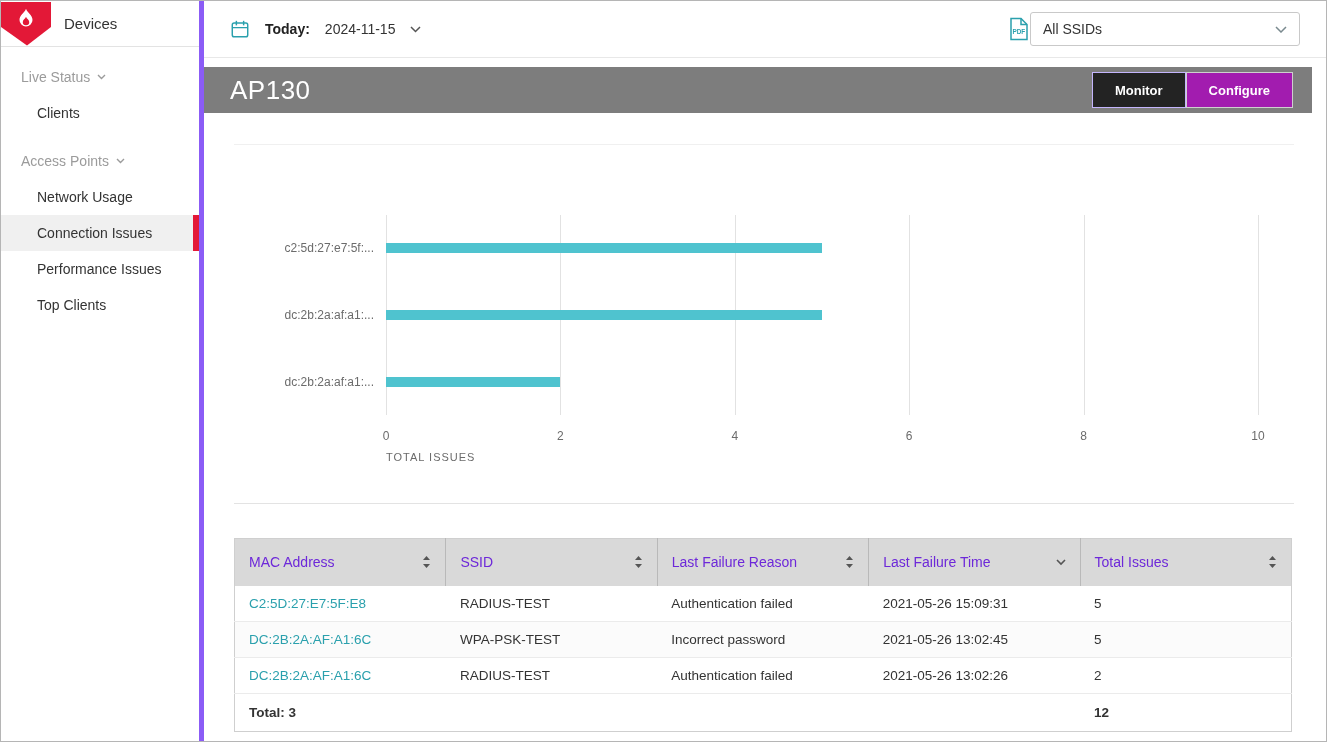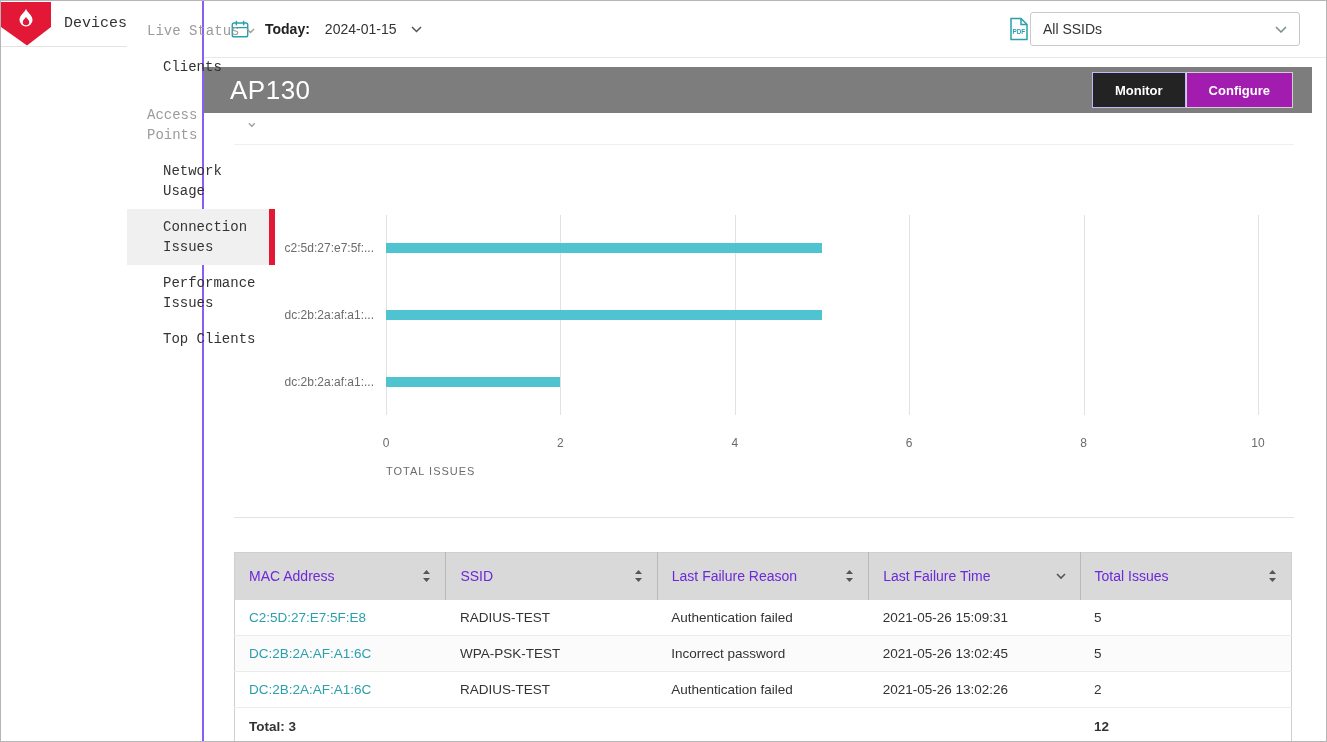--- a/index.html
+++ b/index.html
@@ -11,21 +11,21 @@
   }
   *{box-sizing:border-box;margin:0;padding:0;}
   html,body{width:1327px;height:742px;}
   body{
     font-family:"Liberation Sans","DejaVu Sans",sans-serif;
     background:#fff;color:#333;overflow:hidden;
   }
   .app{width:1327px;height:742px;display:flex;border:1px solid #b5b5b5;background:#fff;}
 
   
-  .sidebar{width:203px;min-width:203px;border-right:2px solid #8b5cf6;background:#fff;display:flex;flex-direction:row;font-family:Liberation Mono, monospace;}
+  .sidebar{width:203px;min-width:203px;border-right:5px solid #8b5cf6;background:#fff;display:flex;flex-direction:column;}
   .sb-header{height:46px;display:flex;align-items:center;gap:13px;border-bottom:1px solid #e3e3e3;}
   .logo{width:50px;height:44px;background:var(--accent);
     clip-path:polygon(0 0,100% 0,100% 58%,52% 100%,0 58%);
     display:flex;align-items:flex-start;justify-content:center;padding-top:5px;}
   .sb-title{font-size:15px;color:#333;}
   .sb-menu{padding-top:12px;}
   .sb-item{padding:8px 20px;font-size:14px;line-height:20px;color:#333;cursor:pointer;position:relative;}
   .sb-item.section{color:#9b9b9b;display:flex;align-items:center;gap:7px;cursor:default;}
   .sb-item.gap-top{margin-top:12px;}
   .sb-item.sub{padding-left:36px;}
@@ -51,21 +51,21 @@
   .mode-toggle{display:flex;}
   .mode-toggle button{font-family:inherit;font-size:13px;font-weight:bold;color:#fff;
     padding:0 22px;height:36px;cursor:pointer;}
   .btn-monitor{background:#232323;border:1px solid #c4b5fd;}
   .btn-configure{background:#a21caf;border:1px solid #cfcfcf;}
 
   
   .content{flex:1;padding:31px 32px 0 30px;overflow:hidden;}
 
   .chart-card{border-top:1px solid #f0f0f0;border-bottom:1px solid #e3e3e3;padding:70px 36px 40px 0;}
-  .chart{display:grid;grid-template-columns:152px 1fr;row-gap:7px;}
+  .chart{display:grid;grid-template-columns:152px 1fr;row-gap:0;}
   .labels-col{height:200px;display:flex;flex-direction:column;justify-content:space-around;
     align-items:flex-end;padding-right:12px;}
   .cat-label{font-size:12px;color:#6b6b6b;}
   .plot{position:relative;height:200px;}
   .gridline{position:absolute;top:0;bottom:0;width:1px;background:#e2e2e2;}
   .bar-rows{position:absolute;inset:0;display:flex;flex-direction:column;justify-content:space-around;}
   .bar-row{display:flex;align-items:center;height:10px;}
   .bar{height:10px;background:var(--bar);}
   .ticks{position:relative;height:34px;grid-column:2;}
   .tick{position:absolute;top:14px;transform:translateX(-50%);font-size:12px;color:#6b6b6b;}
@@ -135,21 +135,21 @@
 
     <div class="topbar">
       <div class="date-picker">
         <svg width="20" height="20" viewBox="0 0 22 22">
           <rect x="2.5" y="4.5" width="17" height="15" rx="2" fill="none" stroke="#2aa0ad" stroke-width="1.6"></rect>
           <line x1="7" y1="2" x2="7" y2="7" stroke="#2aa0ad" stroke-width="1.6"></line>
           <line x1="15" y1="2" x2="15" y2="7" stroke="#2aa0ad" stroke-width="1.6"></line>
           <line x1="2.5" y1="9.5" x2="19.5" y2="9.5" stroke="#2aa0ad" stroke-width="1.4"></line>
         </svg>
         <span class="date-label">Today:</span>
-        <span>2024-01-15</span>
+        <span>2024-11-15</span>
         <svg width="11" height="7" viewBox="0 0 11 7">
             <path d="M1 1l4.5 4.5L10 1" stroke="#555" stroke-width="1.5" fill="none"></path>
           </svg>
       </div>
       <div class="topbar-right">
         <div class="pdf-btn">
           <svg width="22" height="24" viewBox="0 0 20 24">
             <path d="M2 1.5h10l6 6v15H2z" fill="none" stroke="#2aa0ad" stroke-width="1.5"></path>
             <path d="M12 1.5v6h6" fill="none" stroke="#2aa0ad" stroke-width="1.5"></path>
             <text x="3.4" y="17" font-size="6.4" font-weight="bold" fill="#2aa0ad" font-family="Liberation Sans, sans-serif">PDF</text>

